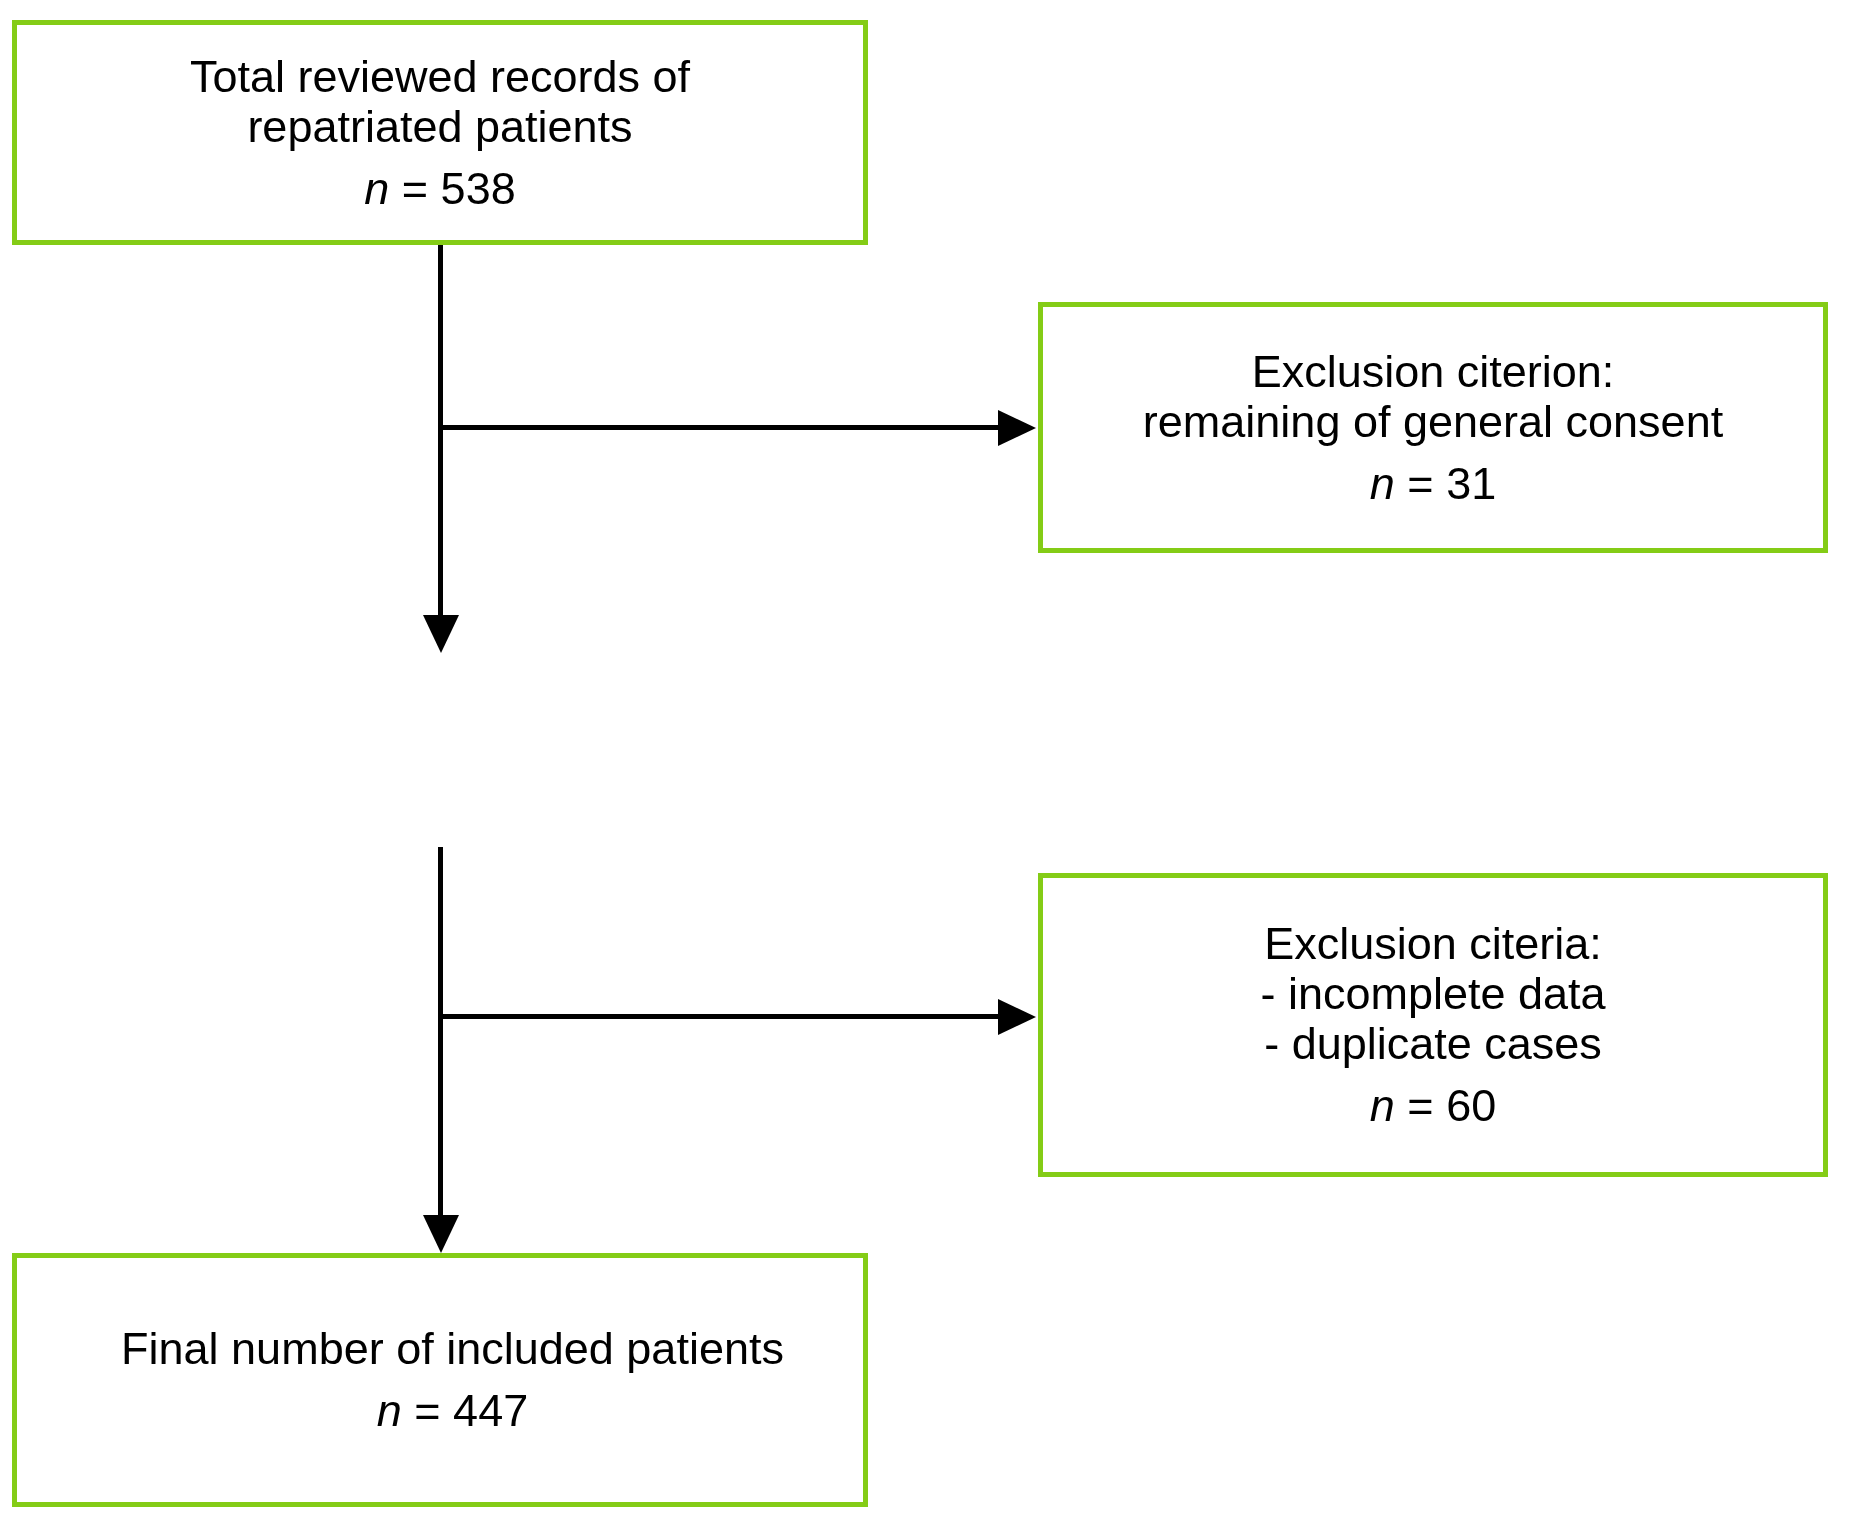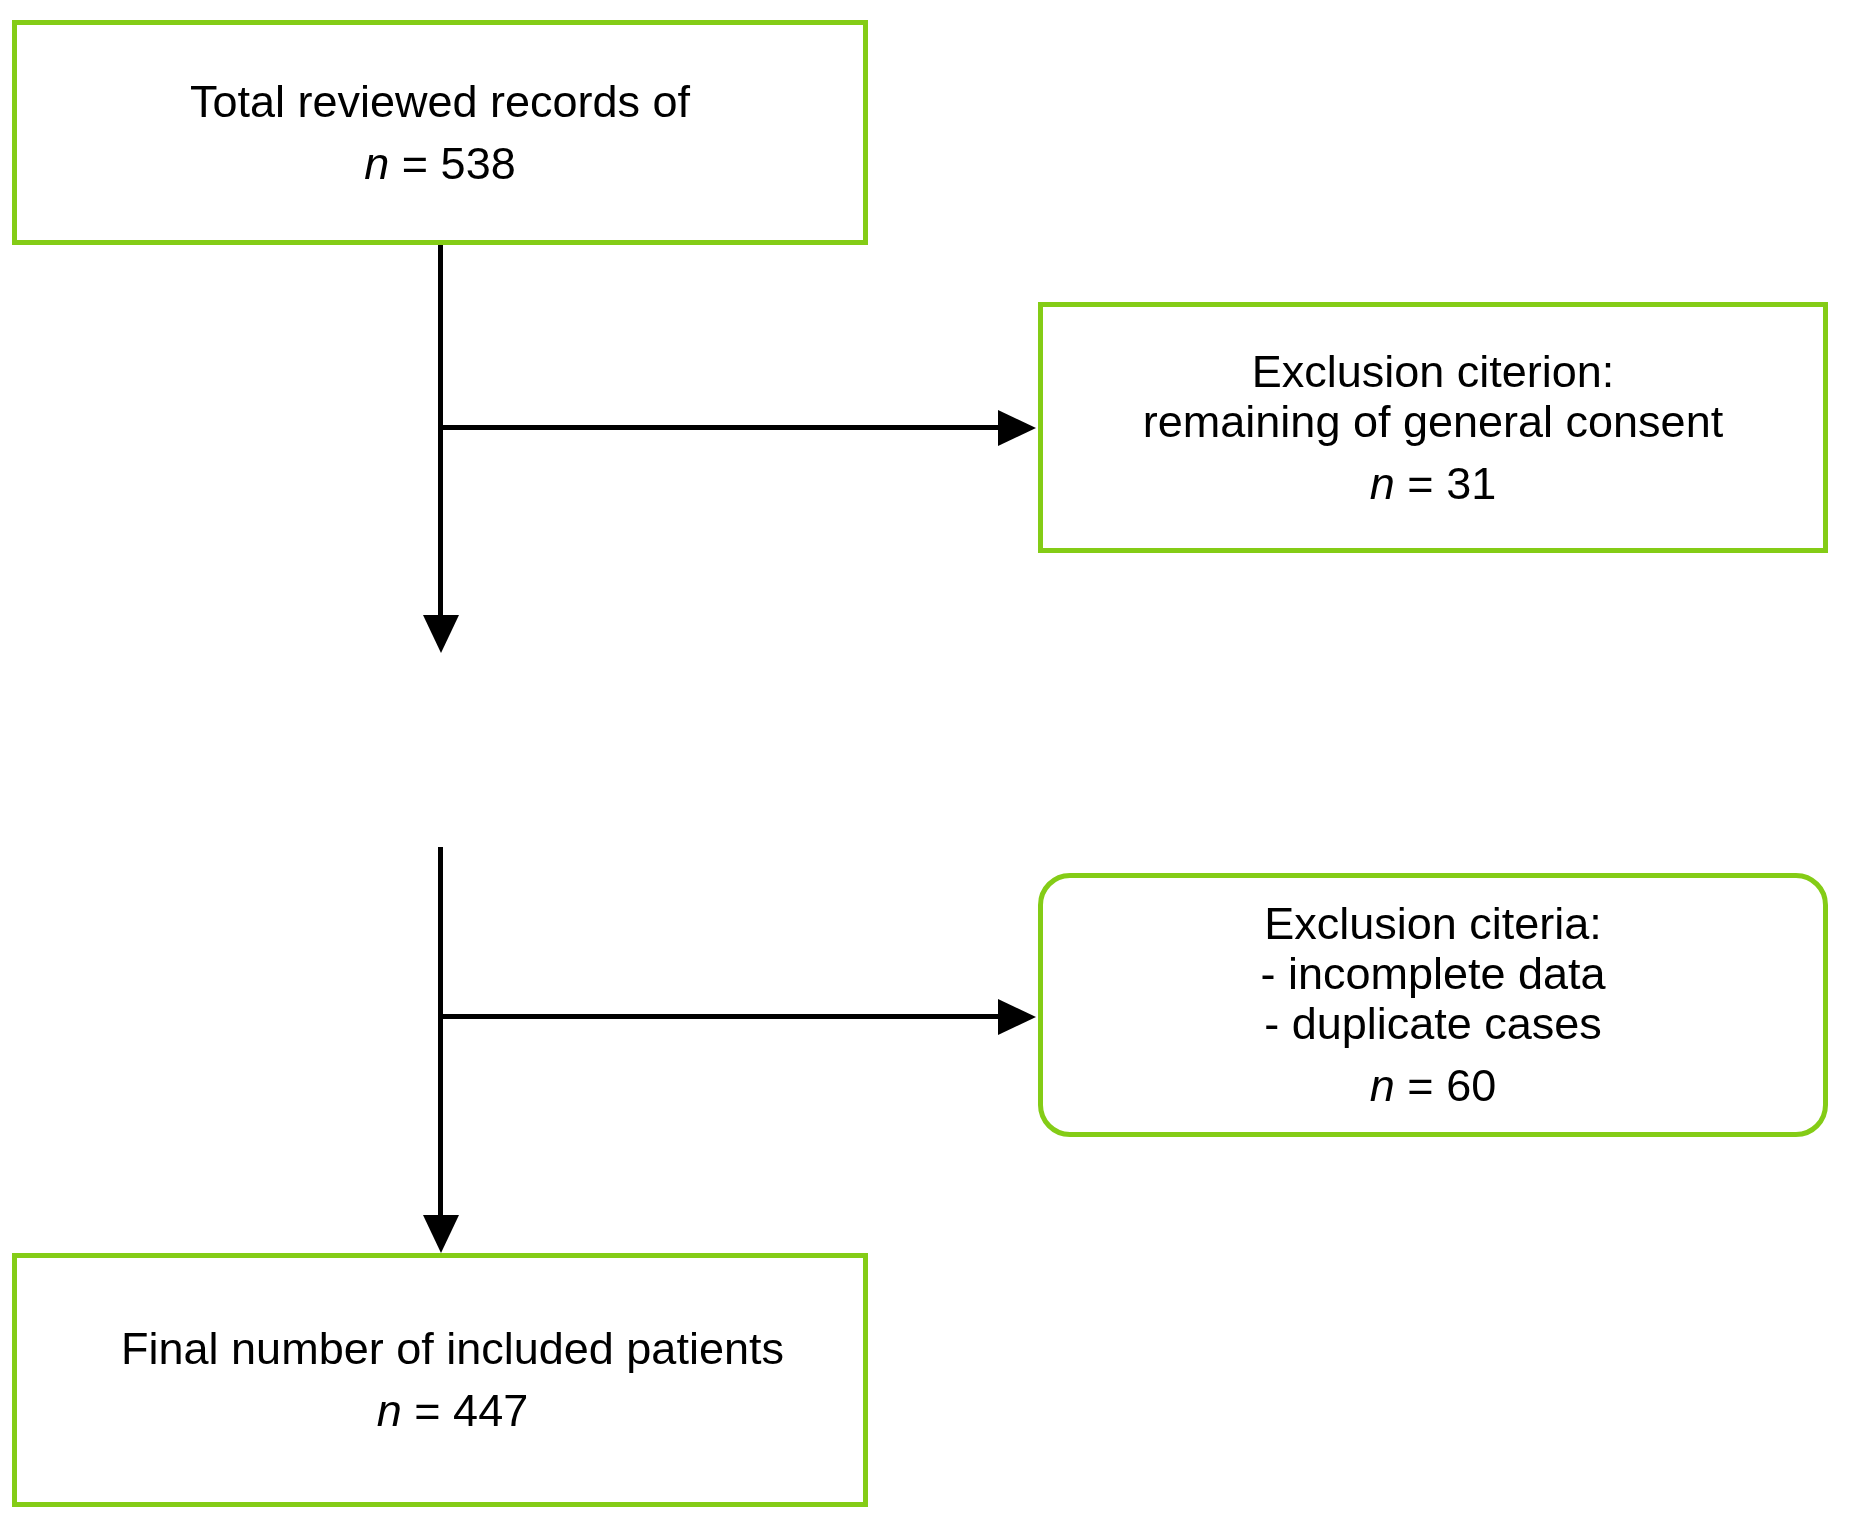--- a/index.html
+++ b/index.html
@@ -62,20 +62,21 @@
     border-left: 38px solid #000000;
   }
 </style>
 </head>
 <body>
 
 <div id="canvas">
 
   <div class="box" style="left:12px; top:20px; width:856px; height:225px;">
     <div class="line">Total reviewed records of</div>
+    <div class="line">repatriated patients</div>
     <div class="nline"><span class="n-italic">n</span><span> = 538</span></div>
   </div>
 
   <div class="vline" style="left:438px; top:245px; width:5px; height:372px;"></div>
   <div class="arrowhead-down" style="left:423px; top:615px;"></div>
 
   <div class="hline" style="left:441px; top:425px; width:560px; height:5px;"></div>
   <div class="arrowhead-right" style="left:998px; top:410px;"></div>
 
   <div class="box" style="left:1038px; top:302px; width:790px; height:251px;align-items:center;">
@@ -84,21 +85,21 @@
     <div class="nline"><span class="n-italic">n</span><span> = 31</span></div>
   </div>
 
 
   <div class="vline" style="left:438px; top:847px; width:5px; height:370px;"></div>
   <div class="arrowhead-down" style="left:423px; top:1215px;"></div>
 
   <div class="hline" style="left:441px; top:1014px; width:560px; height:5px;"></div>
   <div class="arrowhead-right" style="left:998px; top:999px;"></div>
 
-  <div class="box" style="left:1038px; top:873px; width:790px; height:264px;border-radius:32px;">
+  <div class="box" style="left:1038px; top:873px; width:790px; height:304px;">
     <div class="line">Exclusion citeria:</div>
     <div class="line">- incomplete data</div>
     <div class="line">- duplicate cases</div>
     <div class="nline"><span class="n-italic">n</span><span> = 60</span></div>
   </div>
 
   <div class="box" style="left:12px; top:1253px; width:856px; height:254px;padding-left:25px;">
     <div class="line">Final number of included patients</div>
     <div class="nline"><span class="n-italic">n</span><span> = 447</span></div>
   </div>

